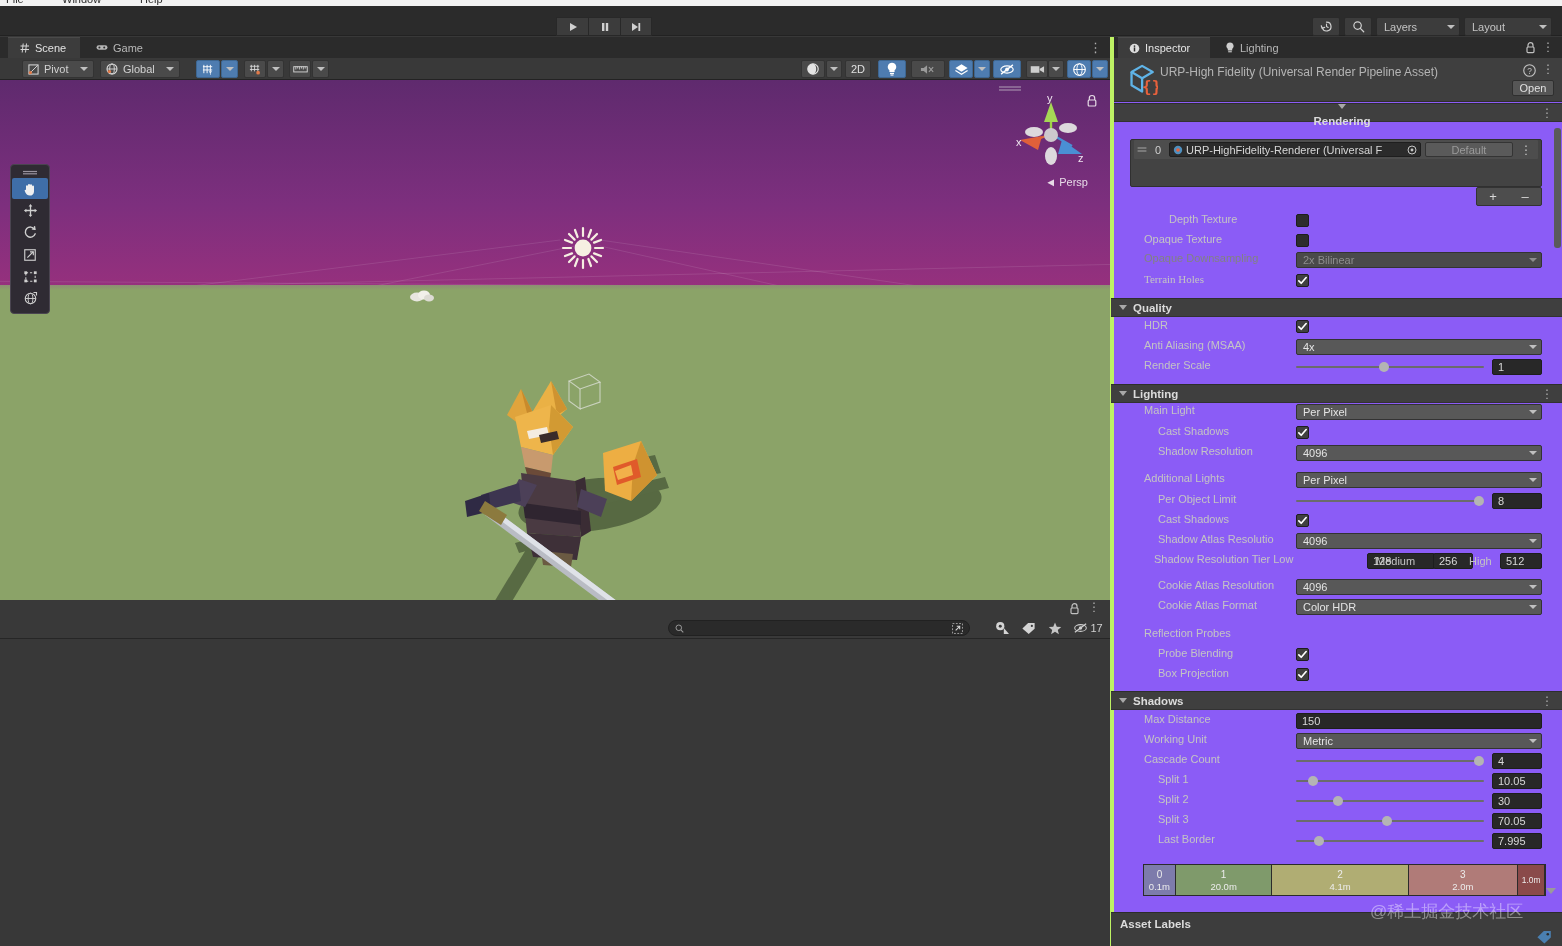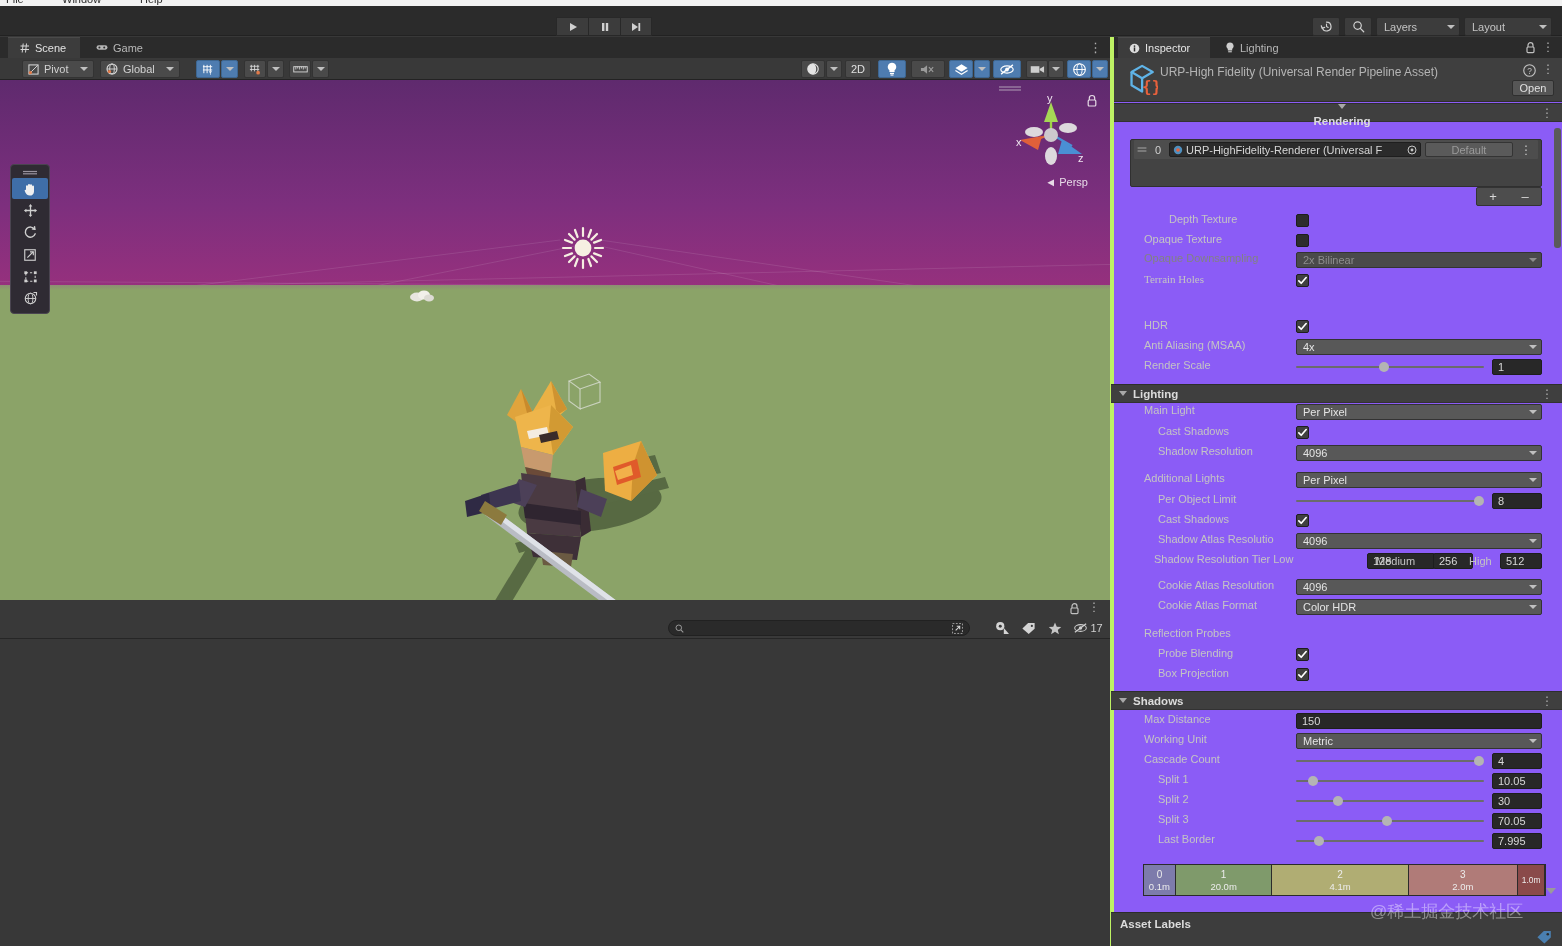--- a/index.html
+++ b/index.html
@@ -661,20 +661,24 @@
     </div>
     <div style="position:absolute; left:0; top:273px; pointer-events:auto;">
       <span class="lbl" style="left:1144px;font-family:Liberation Serif, serif;">Terrain Holes</span>
       <div class="chk on" style="top:1px;">
         <svg width="11" height="11" viewBox="0 0 12 12">
             <polyline points="2,6.4 4.6,9 10,2.8" fill="none" stroke="#fff" stroke-width="1.8" stroke-linecap="round" stroke-linejoin="round"></polyline>
           </svg>
       </div>
     </div>
 
+    <div class="sect" style="position:absolute; left:1111px; top:298px; width:451px; pointer-events:auto;">
+      <span class="foldc"></span>
+      <b>Quality</b>
+    </div>
     <div style="position:absolute; left:0; top:319px; pointer-events:auto;">
       <span class="lbl" style="left:1144px;">HDR</span>
       <div class="chk on" style="top:1px;">
         <svg width="11" height="11" viewBox="0 0 12 12">
             <polyline points="2,6.4 4.6,9 10,2.8" fill="none" stroke="#fff" stroke-width="1.8" stroke-linecap="round" stroke-linejoin="round"></polyline>
           </svg>
       </div>
     </div>
     <div style="position:absolute; left:0; top:339px; pointer-events:auto;">
       <span class="lbl" style="left:1144px;">Anti Aliasing (MSAA)</span>

